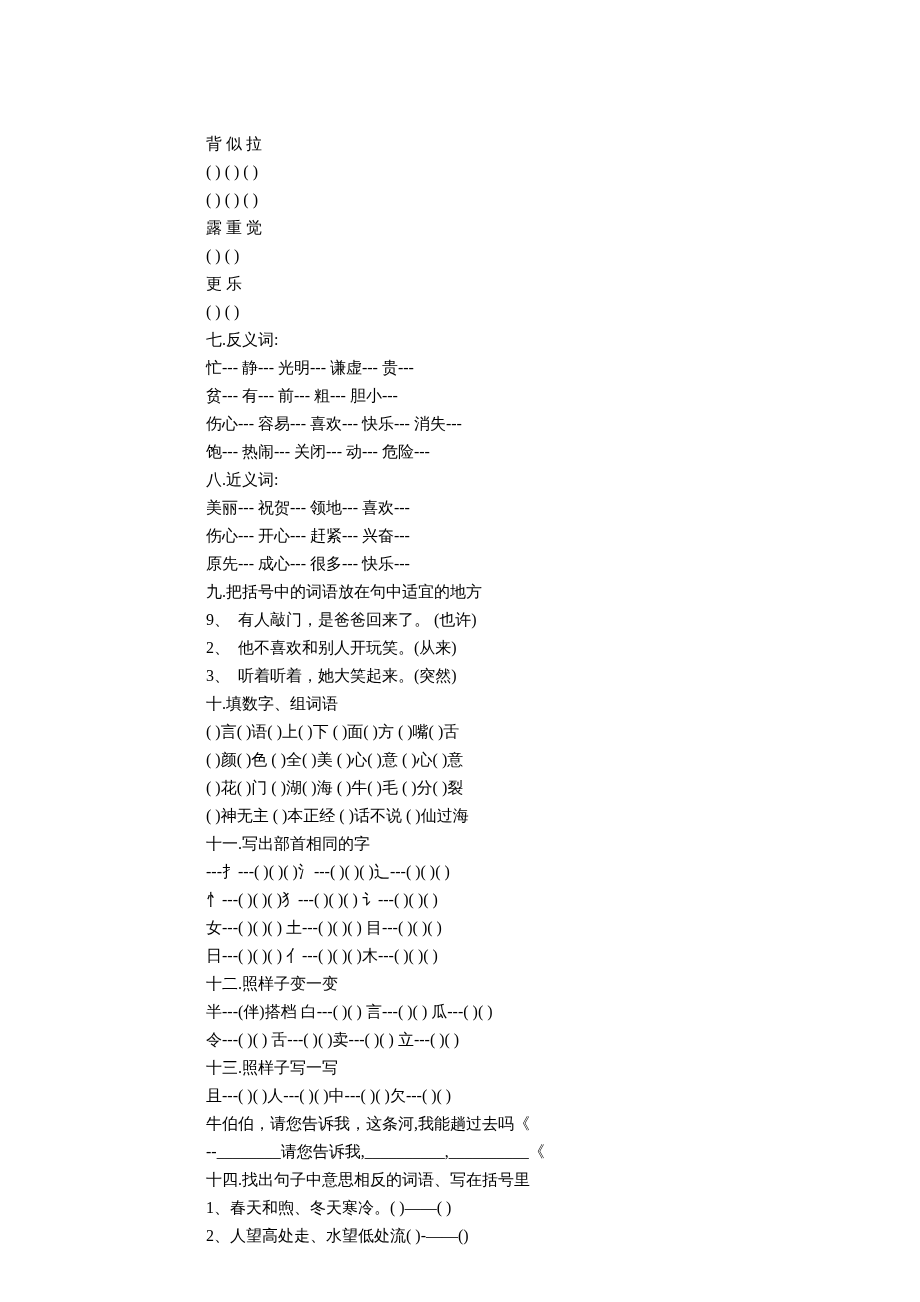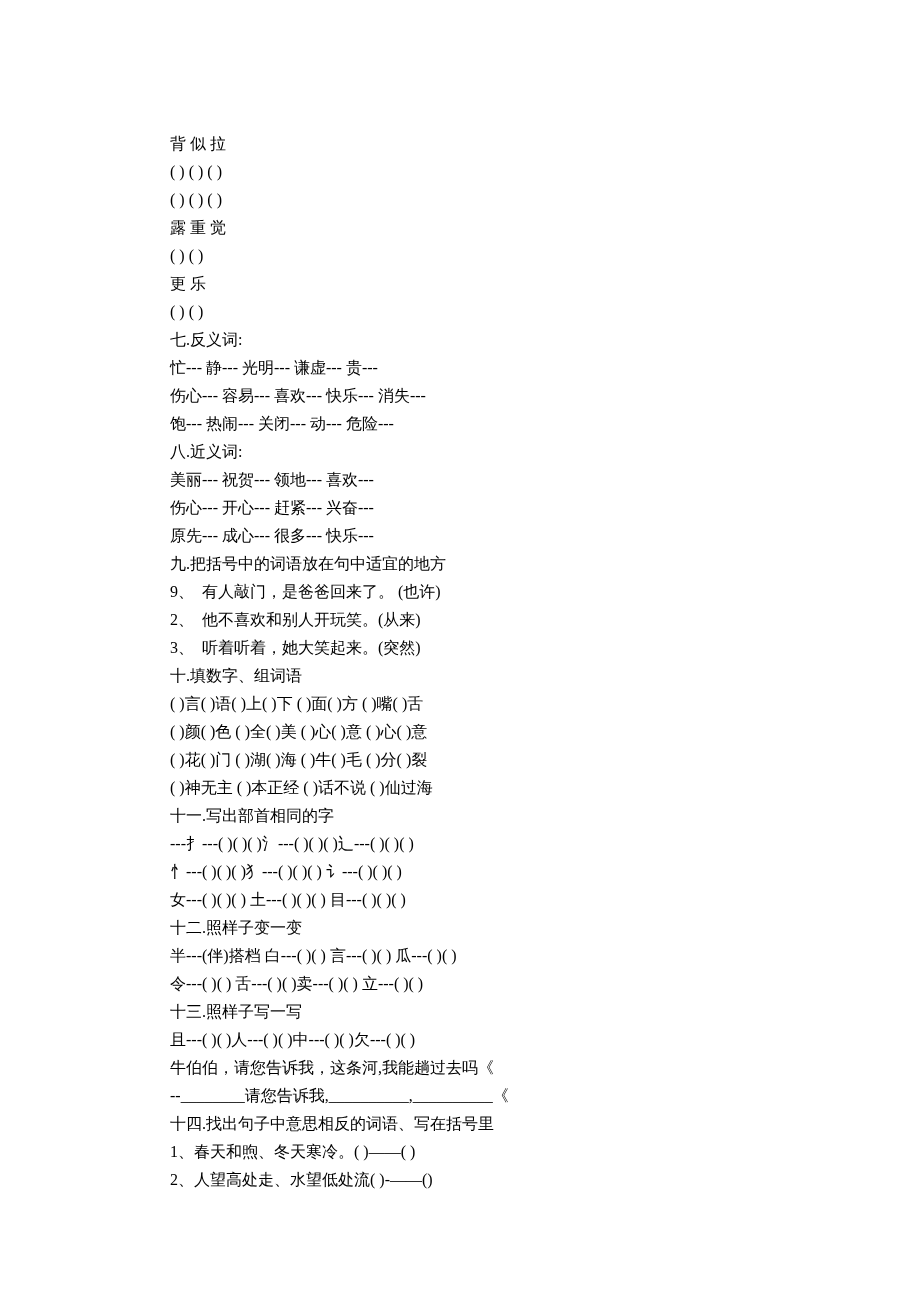--- a/index.html
+++ b/index.html
@@ -11,54 +11,57 @@
     color: #000000;
     line-height: 1.75;
     width: 920px;
   }
   .page {
     padding: 130px 170px 100px 170px;
   }
   .line {
     white-space: pre-wrap;
     word-break: break-all;
+    margin-left: 36px;
   }
 </style>
 </head>
 <body>
 
 <div class="page">
   <div class="line">背 似 拉</div>
   <div class="line">( ) ( ) ( )</div>
   <div class="line">( ) ( ) ( )</div>
   <div class="line">露 重 觉</div>
   <div class="line">( ) ( )</div>
   <div class="line">更 乐</div>
   <div class="line">( ) ( )</div>
   <div class="line">七.反义词:</div>
   <div class="line">忙--- 静--- 光明--- 谦虚--- 贵---</div>
+  <div class="line">贫--- 有--- 前--- 粗--- 胆小---</div>
   <div class="line">伤心--- 容易--- 喜欢--- 快乐--- 消失---</div>
   <div class="line">饱--- 热闹--- 关闭--- 动--- 危险---</div>
   <div class="line">八.近义词:</div>
   <div class="line">美丽--- 祝贺--- 领地--- 喜欢---</div>
   <div class="line">伤心--- 开心--- 赶紧--- 兴奋---</div>
   <div class="line">原先--- 成心--- 很多--- 快乐---</div>
   <div class="line">九.把括号中的词语放在句中适宜的地方</div>
   <div class="line">9、  有人敲门，是爸爸回来了。 (也许)</div>
   <div class="line">2、  他不喜欢和别人开玩笑。(从来)</div>
   <div class="line">3、  听着听着，她大笑起来。(突然)</div>
   <div class="line">十.填数字、组词语</div>
   <div class="line">( )言( )语( )上( )下 ( )面( )方 ( )嘴( )舌</div>
   <div class="line">( )颜( )色 ( )全( )美 ( )心( )意 ( )心( )意</div>
   <div class="line">( )花( )门 ( )湖( )海 ( )牛( )毛 ( )分( )裂</div>
   <div class="line">( )神无主 ( )本正经 ( )话不说 ( )仙过海</div>
   <div class="line">十一.写出部首相同的字</div>
   <div class="line">---扌---( )( )( )氵---( )( )( )辶---( )( )( )</div>
   <div class="line">忄---( )( )( )犭---( )( )( ) 讠---( )( )( )</div>
   <div class="line">女---( )( )( ) 土---( )( )( ) 目---( )( )( )</div>
+  <div class="line">日---( )( )( ) 亻---( )( )( )木---( )( )( )</div>
   <div class="line">十二.照样子变一变</div>
   <div class="line">半---(伴)搭档 白---( )( ) 言---( )( ) 瓜---( )( )</div>
   <div class="line">令---( )( ) 舌---( )( )卖---( )( ) 立---( )( )</div>
   <div class="line">十三.照样子写一写</div>
   <div class="line">且---( )( )人---( )( )中---( )( )欠---( )( )</div>
   <div class="line">牛伯伯，请您告诉我，这条河,我能趟过去吗《</div>
   <div class="line">--________请您告诉我,__________,__________《</div>
   <div class="line">十四.找出句子中意思相反的词语、写在括号里</div>
   <div class="line">1、春天和煦、冬天寒冷。( )——( )</div>
   <div class="line">2、人望高处走、水望低处流( )-——()</div>

